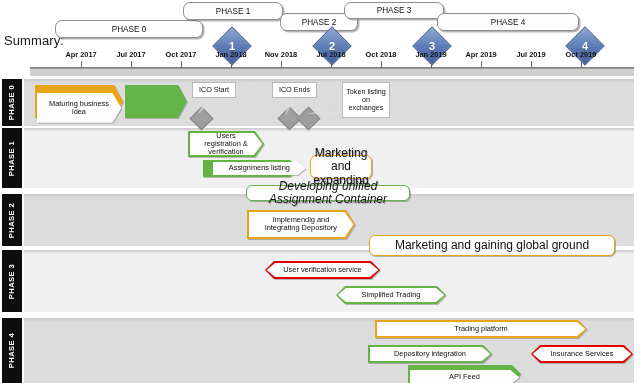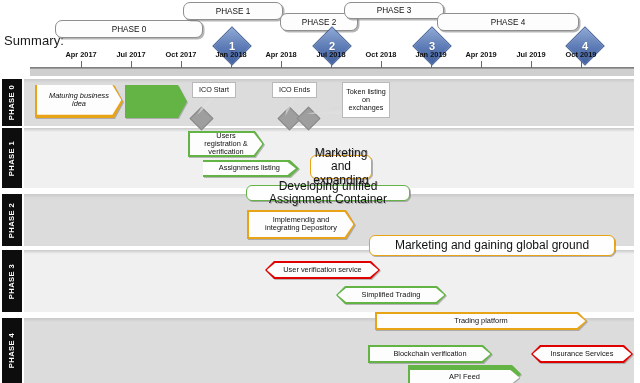--- a/index.html
+++ b/index.html
@@ -158,21 +158,21 @@
   <div id="ticks">
       <div class="tick" style="left: 81px;"></div>
       <div class="tick-label" style="left: 81px;">Apr 2017</div>
       <div class="tick" style="left: 131px;"></div>
       <div class="tick-label" style="left: 131px; text-align: right;">Jul 2017</div>
       <div class="tick" style="left: 181px;"></div>
       <div class="tick-label" style="left: 181px;">Oct 2017</div>
       <div class="tick" style="left: 231px;"></div>
       <div class="tick-label" style="left: 231px;">Jan 2018</div>
       <div class="tick" style="left: 281px;"></div>
-      <div class="tick-label" style="left: 281px;">Apr 2018</div>
+      <div class="tick-label" style="left: 281px;">Nov 2018</div>
       <div class="tick" style="left: 331px;"></div>
       <div class="tick-label" style="left: 331px;">Jul 2018</div>
       <div class="tick" style="left: 381px;"></div>
       <div class="tick-label" style="left: 381px;">Oct 2018</div>
       <div class="tick" style="left: 431px;"></div>
       <div class="tick-label" style="left: 431px;">Jan 2019</div>
       <div class="tick" style="left: 481px;"></div>
       <div class="tick-label" style="left: 481px;">Apr 2019</div>
       <div class="tick" style="left: 531px;"></div>
       <div class="tick-label" style="left: 531px;">Jul 2019</div>
@@ -208,21 +208,21 @@
       <div class="lane-head" style="top: 318px; height: 65px;">
         <span>PHASE 4</span>
       </div>
       <div class="lane-body lane-dark" style="top: 318px; height: 65px;">
         <div class="lane-grad-top"></div>
       </div>
     </div>
 
 <div class="shape-wrap" style="left: 35px; top: 85px; width: 88px; height: 33px;">
       <div class="shape-outer chev fill-orange"></div>
-      <div style="position: absolute; left: 1.6px; top: 0; width: calc(100% - 3.2px); height: calc(100% - 3.2px); font-style: italic;">
+      <div style="position: absolute; left: 1.6px; top: 8px; width: calc(100% - 3.2px); height: calc(100% - 3.2px);">
         <div class="shape-inner chev fill-white">Maturing business idea</div>
       </div>
     </div>
     <div class="shape-wrap" style="left: 125px; top: 85px; width: 62px; height: 33px;">
       <div class="shape-outer chev fill-green"></div>
     </div>
     <div class="diamond-mark" style="left: 193px; top: 110px;"></div>
     <div class="diamond-mark" style="left: 281px; top: 110px;"></div>
     <div class="diamond-mark" style="left: 300px; top: 110px;"></div>
     <div class="tail" style="left: 214px; top: 98px; width: 23.6008px; height: 8px; background: linear-gradient(rgba(225, 225, 225, 0.95), rgba(200, 200, 200, 0.2)); transform-origin: 0px 0px; transform: rotate(126.384deg); clip-path: polygon(0px 0px, 100% 40%, 0px 100%);"></div>
@@ -232,55 +232,55 @@
     <div class="tail" style="left: 342px; top: 114px; width: 35.1283px; height: 8px; background: linear-gradient(rgba(225, 225, 225, 0.95), rgba(200, 200, 200, 0.2)); transform-origin: 0px 0px; transform: rotate(175.101deg); clip-path: polygon(0px 0px, 100% 40%, 0px 100%);"></div>
     <div class="callout" style="left: 318px; top: 82px; width: 48px; height: 36px; margin-left: 24px;">Token listing on exchanges</div>
     <div class="shape-wrap" style="left: 188px; top: 131px; width: 76px; height: 26px;">
       <div class="shape-outer chev fill-green"></div>
       <div style="position: absolute; left: 1.6px; top: 1.6px; width: calc(100% - 3.2px); height: calc(100% - 3.2px);">
         <div class="shape-inner chev fill-white">Users registration &amp; verification</div>
       </div>
     </div>
     <div class="shape-wrap" style="left: 203px; top: 160px; width: 96px; height: 17px;">
       <div class="shape-outer chev fill-green"></div>
-      <div style="position: absolute; left: 0; top: 1.6px; width: calc(100% - 3.2px); height: calc(100% - 3.2px);">
+      <div style="position: absolute; left: 10px; top: 1.6px; width: calc(100% - 3.2px); height: calc(100% - 3.2px);">
         <div class="shape-inner chev fill-white">Assignmens listing</div>
       </div>
     </div>
     <div class="task t-round t-orange" style="left: 310px; top: 155px; width: 62px; height: 24px; padding: 0px 4px;">Marketing and expanding</div>
-    <div class="task t-round t-green" style="left: 246px; top: 185px; width: 164px; height: 16px; padding: 0px 4px;">Developing unified Assignment Container</div>
+    <div class="task t-round t-green" style="left: 246px; top: 185px; width: 164px; height: 16px; padding: 0px 4px; font-style: italic;">Developing unified Assignment Container</div>
     <div class="shape-wrap" style="left: 247px; top: 210px; width: 108px; height: 29px;">
       <div class="shape-outer chev fill-orange"></div>
       <div style="position: absolute; left: 1.6px; top: 1.6px; width: calc(100% - 3.2px); height: calc(100% - 3.2px);">
         <div class="shape-inner chev fill-white">Implemendig and integrating Depository</div>
       </div>
     </div>
     <div class="task t-round t-orange" style="left: 369px; top: 235px; width: 246px; height: 21px; padding: 0px 4px;">Marketing and gaining global ground</div>
     <div class="shape-wrap" style="left: 265px; top: 261px; width: 115px; height: 18px;">
       <div class="shape-outer arrow2 fill-red"></div>
       <div style="position: absolute; left: 1.6px; top: 1.6px; width: calc(100% - 3.2px); height: calc(100% - 3.2px);">
         <div class="shape-inner arrow2 fill-white">User verification service</div>
       </div>
     </div>
     <div class="shape-wrap" style="left: 336px; top: 286px; width: 110px; height: 18px;">
       <div class="shape-outer arrow2 fill-green"></div>
       <div style="position: absolute; left: 1.6px; top: 1.6px; width: calc(100% - 3.2px); height: calc(100% - 3.2px);">
         <div class="shape-inner arrow2 fill-white">Simplified  Trading</div>
       </div>
     </div>
-    <div class="shape-wrap" style="left: 375px; top: 312px; width: 212px; height: 18px;">
+    <div class="shape-wrap" style="left: 375px; top: 320px; width: 212px; height: 18px;">
       <div class="shape-outer chev fill-orange"></div>
       <div style="position: absolute; left: 1.6px; top: 1.6px; width: calc(100% - 3.2px); height: calc(100% - 3.2px);">
         <div class="shape-inner chev fill-white">Trading platform</div>
       </div>
     </div>
     <div class="shape-wrap" style="left: 368px; top: 345px; width: 124px; height: 18px;">
       <div class="shape-outer chev fill-green"></div>
       <div style="position: absolute; left: 1.6px; top: 1.6px; width: calc(100% - 3.2px); height: calc(100% - 3.2px);">
-        <div class="shape-inner chev fill-white">Blockchain verification</div>
+        <div class="shape-inner chev fill-white">Depository integration</div>
       </div>
     </div>
     <div class="shape-wrap" style="left: 531px; top: 345px; width: 102px; height: 18px;">
       <div class="shape-outer arrow2 fill-red"></div>
       <div style="position: absolute; left: 1.6px; top: 1.6px; width: calc(100% - 3.2px); height: calc(100% - 3.2px);">
         <div class="shape-inner arrow2 fill-white">Insurance Services</div>
       </div>
     </div>
     <div class="shape-wrap" style="left: 408px; top: 365px; width: 113px; height: 18px;">
       <div class="shape-outer chev fill-green"></div>

